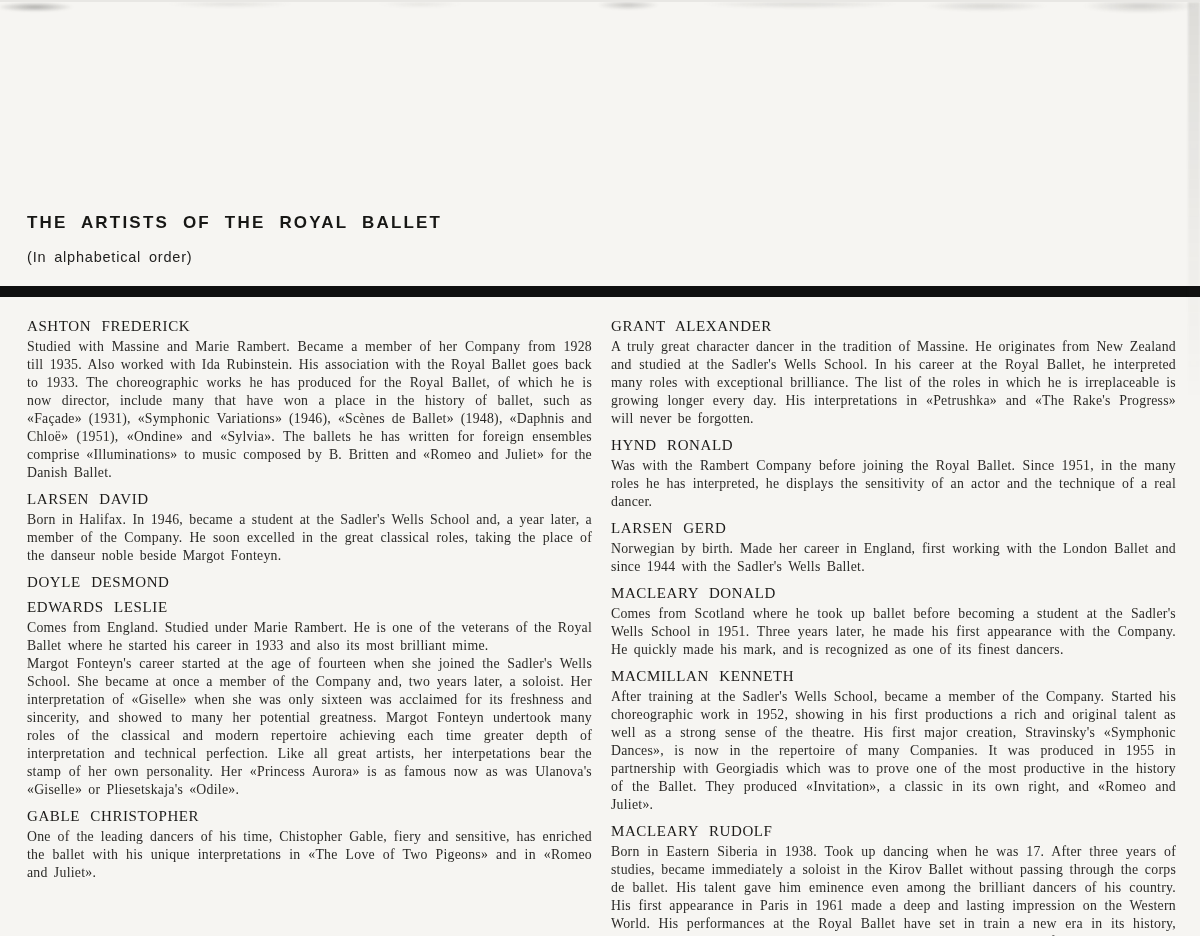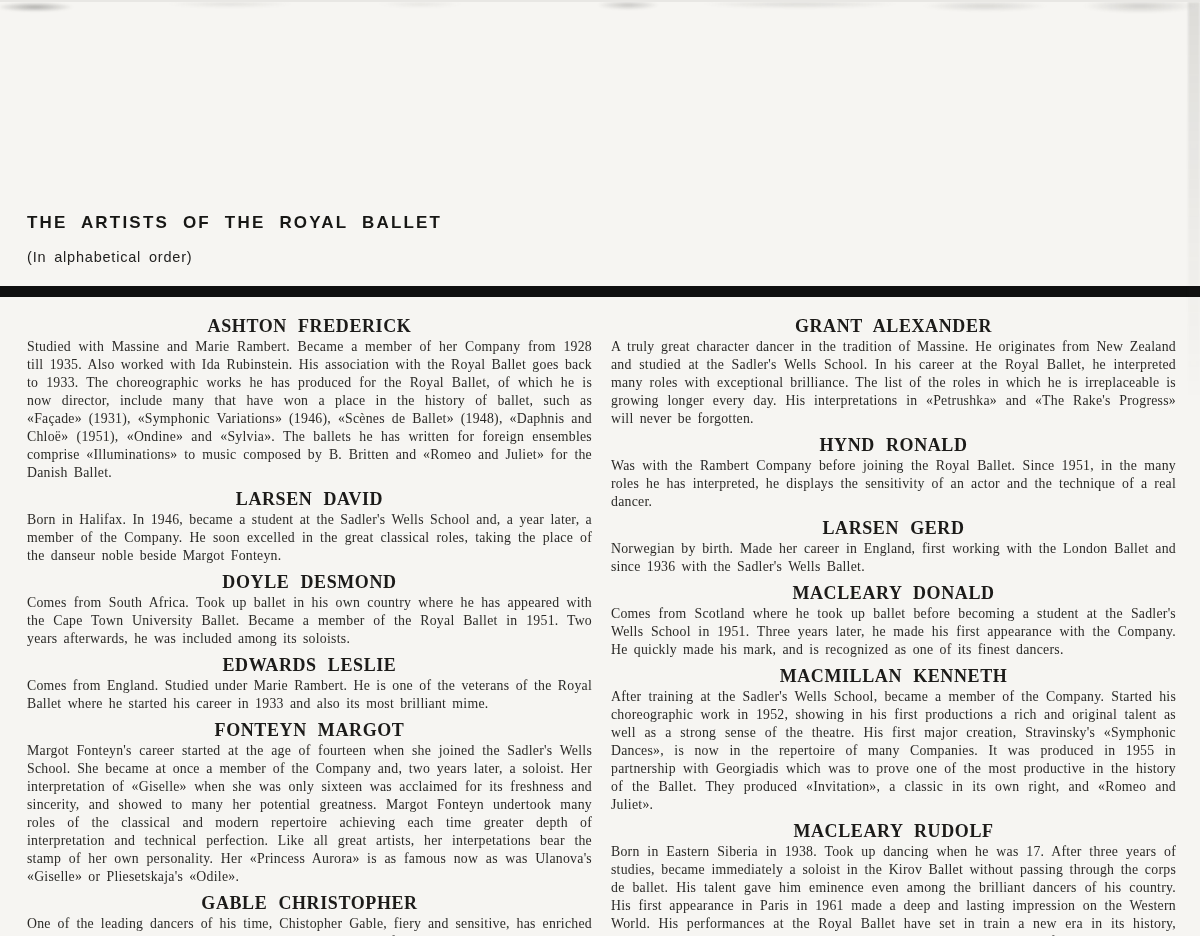--- a/index.html
+++ b/index.html
@@ -75,27 +75,26 @@
     padding: 21px 24px 0 27px;
     box-sizing: border-box;
   }
   .col {
     flex: 1 1 0;
     min-width: 0;
   }
   .entry { margin: 0; }
   .artist-name {
     margin: 9px 0 4px 0;
-    font-size: 18px;
-    font-weight: bold;
+    font-size: 15px;
+    font-weight: normal;
     letter-spacing: 0.6px;
     word-spacing: 6px;
     line-height: 16px;
     color: #1c1b19;
-    text-align: center;
   }
   .entry:first-child .artist-name { margin-top: 0; }
   .artist-bio {
     margin: 0;
     font-size: 13.8px;
     line-height: 18px;
     letter-spacing: 0.25px;
     word-spacing: 2.5px;
     text-align: justify;
     color: #2b2a27;
@@ -122,48 +121,46 @@
       <section class="entry">
         <h2 class="artist-name">ASHTON FREDERICK</h2>
         <p class="artist-bio">Studied with Massine and Marie Rambert. Became a member of her Company from 1928 till 1935. Also worked with Ida Rubinstein. His association with the Royal Ballet goes back to 1933. The choreographic works he has produced for the Royal Ballet, of which he is now director, include many that have won a place in the history of ballet, such as «Façade» (1931), «Symphonic Variations» (1946), «Scènes de Ballet» (1948), «Daphnis and Chloë» (1951), «Ondine» and «Sylvia». The ballets he has written for foreign ensembles comprise «Illuminations» to music composed by B. Britten and «Romeo and Juliet» for the Danish Ballet.</p>
       </section>
       <section class="entry">
         <h2 class="artist-name">LARSEN DAVID</h2>
         <p class="artist-bio">Born in Halifax. In 1946, became a student at the Sadler's Wells School and, a year later, a member of the Company. He soon excelled in the great classical roles, taking the place of the danseur noble beside Margot Fonteyn.</p>
       </section>
       <section class="entry">
         <h2 class="artist-name">DOYLE DESMOND</h2>
-        <p class="artist-bio">Comes from South Africa. Took up ballet in his own country where he has appeared with the Cape Town University Ballet. Became a member of the Royal Ballet in 1951. Two years afterwards, he was included among its soloists.</p>
       </section>
       <section class="entry">
         <h2 class="artist-name">EDWARDS LESLIE</h2>
         <p class="artist-bio">Comes from England. Studied under Marie Rambert. He is one of the veterans of the Royal Ballet where he started his career in 1933 and also its most brilliant mime.</p>
       </section>
       <section class="entry">
-        <h2 class="artist-name">FONTEYN MARGOT</h2>
         <p class="artist-bio">Margot Fonteyn's career started at the age of fourteen when she joined the Sadler's Wells School. She became at once a member of the Company and, two years later, a soloist. Her interpretation of «Giselle» when she was only sixteen was acclaimed for its freshness and sincerity, and showed to many her potential greatness. Margot Fonteyn undertook many roles of the classical and modern repertoire achieving each time greater depth of interpretation and technical perfection. Like all great artists, her interpetations bear the stamp of her own personality. Her «Princess Aurora» is as famous now as was Ulanova's «Giselle» or Pliesetskaja's «Odile».</p>
       </section>
       <section class="entry">
         <h2 class="artist-name">GABLE CHRISTOPHER</h2>
         <p class="artist-bio">One of the leading dancers of his time, Chistopher Gable, fiery and sensitive, has enriched the ballet with his unique interpretations in «The Love of Two Pigeons» and in «Romeo and Juliet».</p>
       </section>
     </div>
 
     <div class="col">
       <section class="entry">
         <h2 class="artist-name">GRANT ALEXANDER</h2>
         <p class="artist-bio">A truly great character dancer in the tradition of Massine. He originates from New Zealand and studied at the Sadler's Wells School. In his career at the Royal Ballet, he interpreted many roles with exceptional brilliance. The list of the roles in which he is irreplaceable is growing longer every day. His interpretations in «Petrushka» and «The Rake's Progress» will never be forgotten.</p>
       </section>
       <section class="entry">
         <h2 class="artist-name">HYND RONALD</h2>
         <p class="artist-bio">Was with the Rambert Company before joining the Royal Ballet. Since 1951, in the many roles he has interpreted, he displays the sensitivity of an actor and the technique of a real dancer.</p>
       </section>
       <section class="entry">
         <h2 class="artist-name">LARSEN GERD</h2>
-        <p class="artist-bio">Norwegian by birth. Made her career in England, first working with the London Ballet and since 1936 with the Sadler's Wells Ballet.</p>
+        <p class="artist-bio">Norwegian by birth. Made her career in England, first working with the London Ballet and since 1944 with the Sadler's Wells Ballet.</p>
       </section>
       <section class="entry">
         <h2 class="artist-name">MACLEARY DONALD</h2>
         <p class="artist-bio">Comes from Scotland where he took up ballet before becoming a student at the Sadler's Wells School in 1951. Three years later, he made his first appearance with the Company. He quickly made his mark, and is recognized as one of its finest dancers.</p>
       </section>
       <section class="entry">
         <h2 class="artist-name">MACMILLAN KENNETH</h2>
         <p class="artist-bio">After training at the Sadler's Wells School, became a member of the Company. Started his choreographic work in 1952, showing in his first productions a rich and original talent as well as a strong sense of the theatre. His first major creation, Stravinsky's «Symphonic Dances», is now in the repertoire of many Companies. It was produced in 1955 in partnership with Georgiadis which was to prove one of the most productive in the history of the Ballet. They produced «Invitation», a classic in its own right, and «Romeo and Juliet».</p>
       </section>
       <section class="entry">

